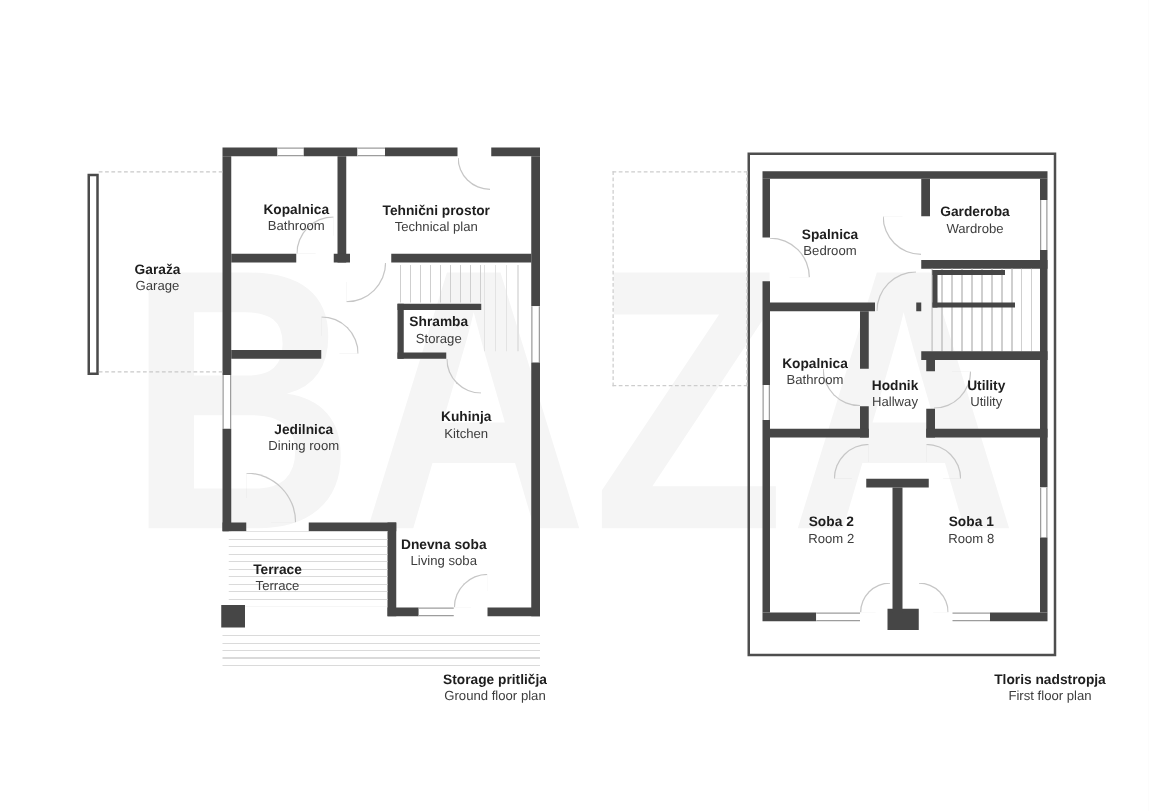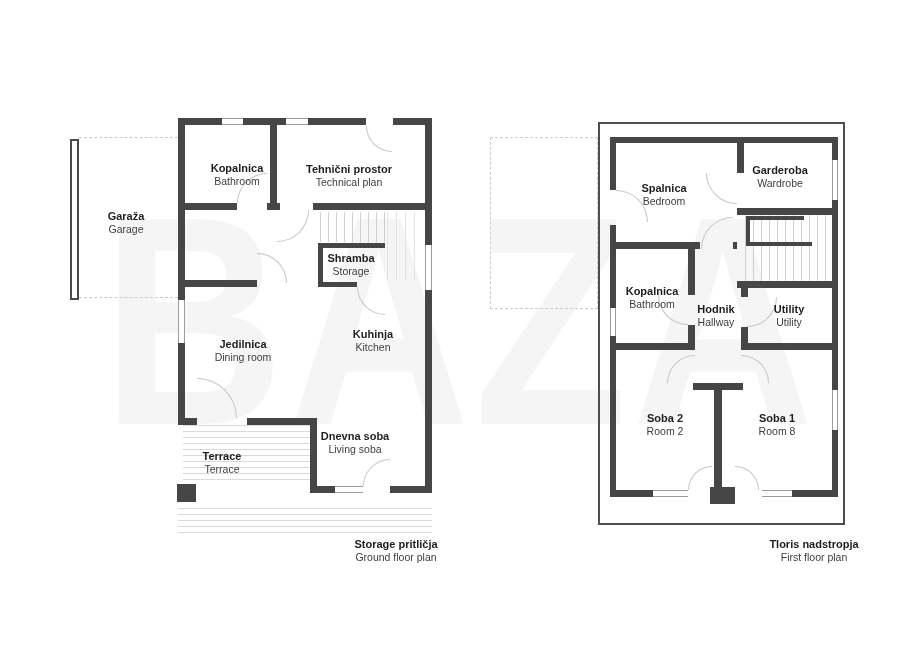--- a/index.html
+++ b/index.html
@@ -213,19 +213,19 @@
         <span>Utility</span>
       </div>
     <div class="lbl" style="left:665px;top:412px">
       <b>Soba 2</b>
         <span>Room 2</span>
       </div>
     <div class="lbl" style="left:777px;top:412px">
       <b>Soba 1</b>
         <span>Room 8</span>
       </div>
-    <div class="lbl" style="left:814px;top:538px">
+    <div class="lbl" style="left:840px;top:538px">
       <b>Tloris nadstropja</b>
         <span>First floor plan</span>
       </div>
   </div>
 
 </div>
 
 </body></html>

